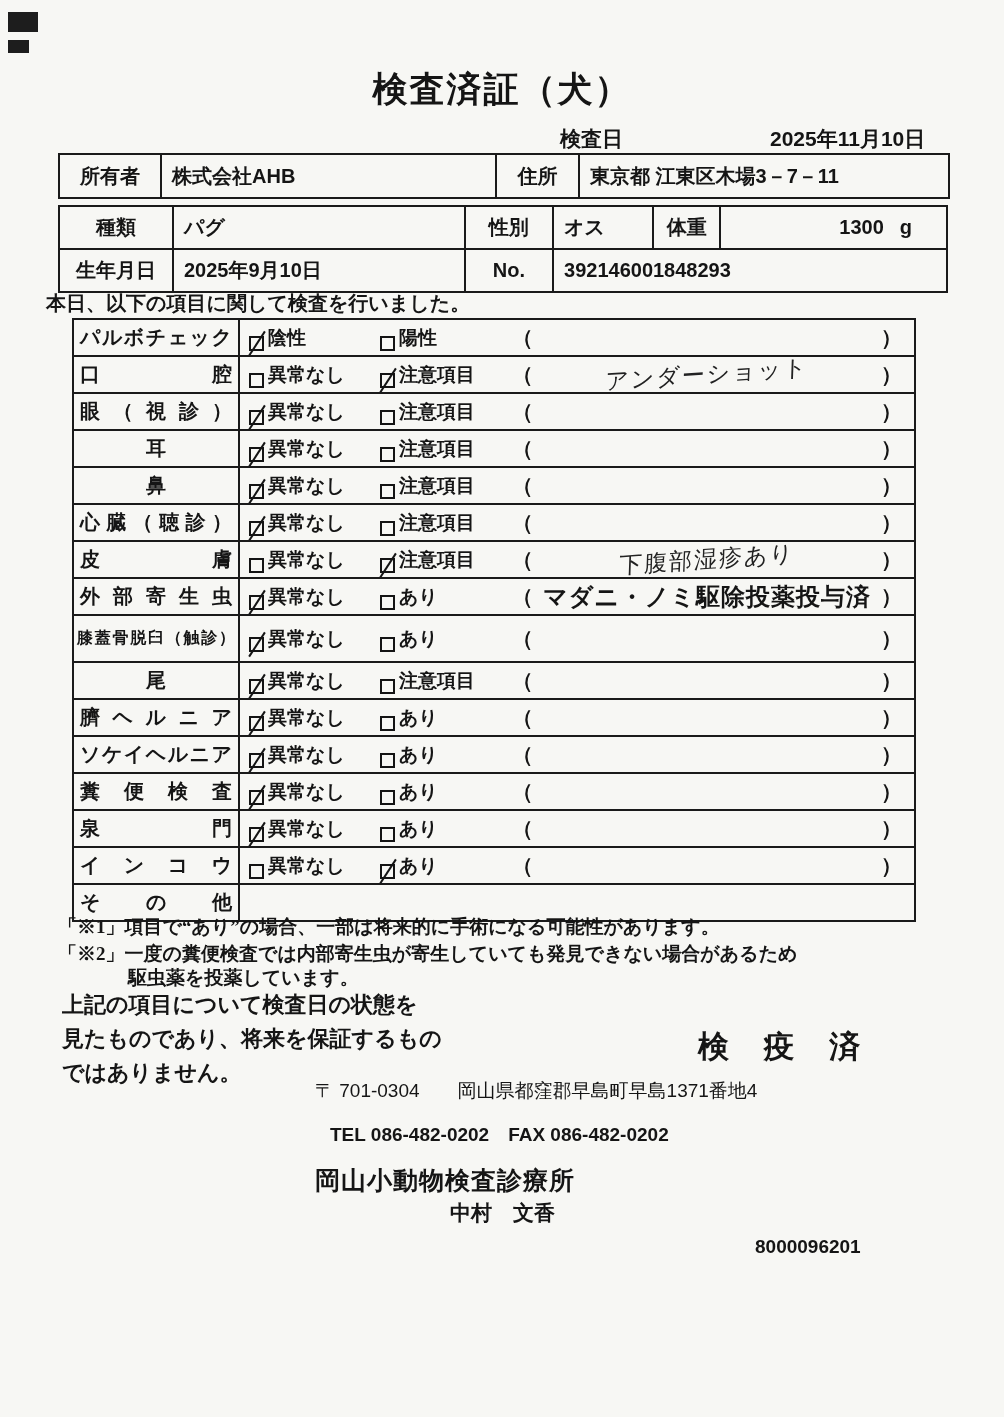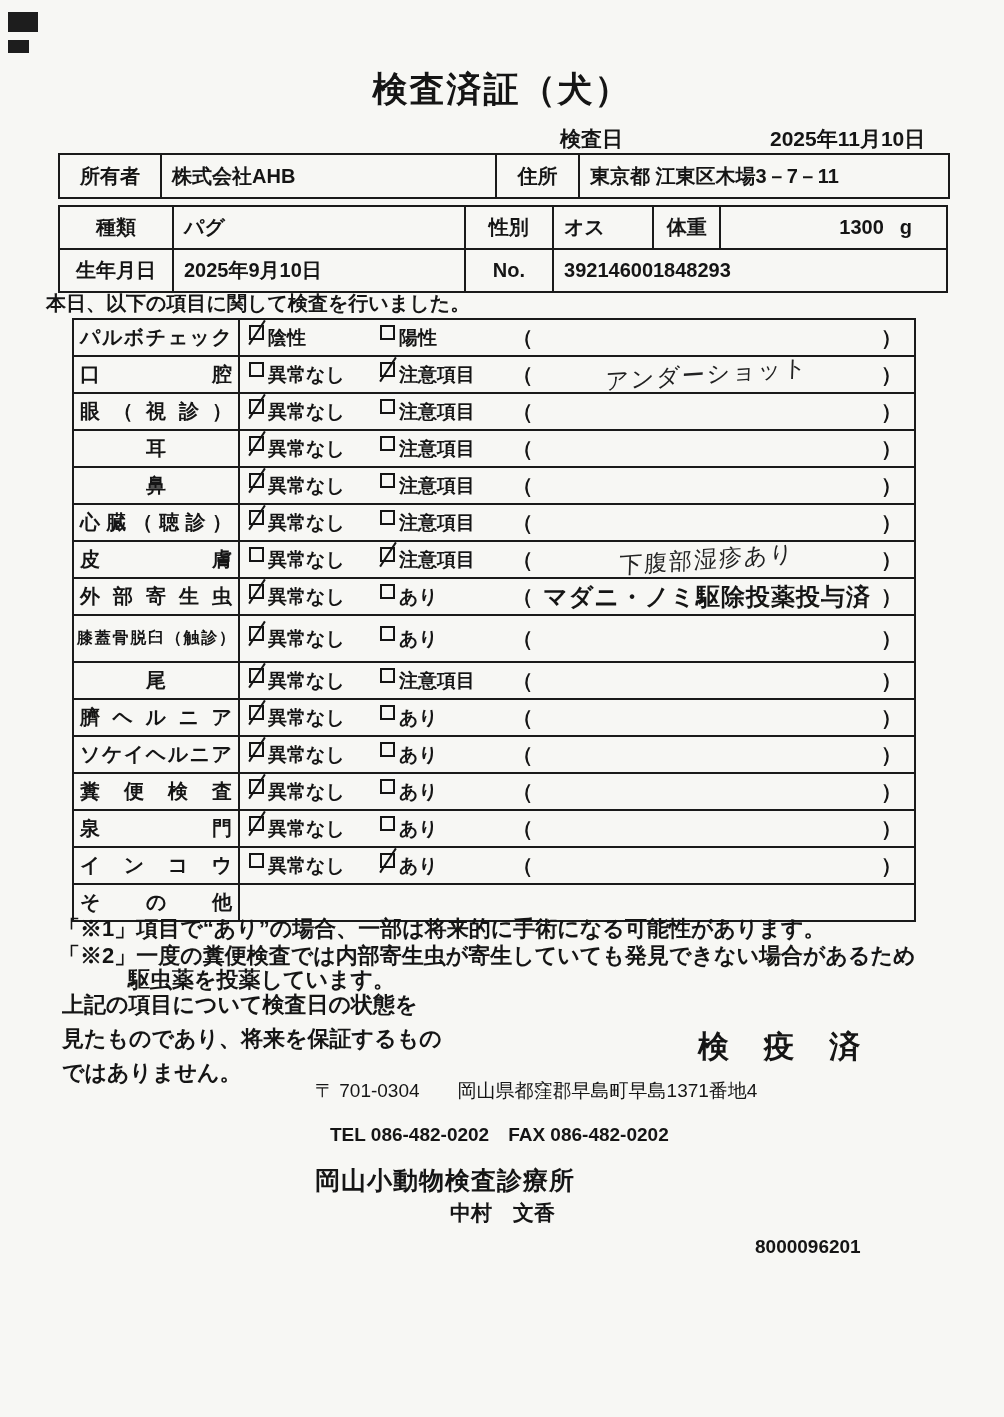--- a/index.html
+++ b/index.html
@@ -36,35 +36,35 @@
 
   .intro { position:absolute; left:46px; top:290px; font-size:20px; font-weight:600; }
 
   .exam-table { position:absolute; left:72px; top:318px; width:842px; }
   .exam-table td { height:37px; }
   .item-cell { width:166px; padding:0 6px; text-align:justify; text-align-last:justify; font-size:19px; }
   .item-cell.center { text-align:center; text-align-last:center; }
   .item-cell.tight { font-size:16px; padding:12px 3px; }
   .content-cell { width:676px; padding:0; }
   .row-flex { position:relative; display:flex; align-items:center; height:33px; }
-  .optgroup { display:flex; align-items:flex-start; gap:4px; }
+  .optgroup { display:flex; align-items:flex-end; gap:4px; }
   .og1 { margin-left:9px; width:131px; }
   .og2 { width:132px; }
   .cb { position:relative; width:15px; height:15px; border:2px solid #141414; flex:0 0 15px; }
   .cb.checked::after { content:""; position:absolute; left:5px; top:-9px; width:2px; height:29px;
                        background:#141414; transform:rotate(33deg); }
   .opt-label { font-size:19px; font-weight:600; white-space:nowrap; }
   .paren { font-size:21px; font-weight:600; }
   .paren-close { margin-right:12px; }
   .note-area { flex:1; display:flex; justify-content:center; align-items:center; overflow:visible; }
   .note-hand { font-size:23px; color:#222; white-space:nowrap; transform:rotate(-4deg) skewX(-6deg);
                letter-spacing:2px; font-weight:400; }
   .note-print { font-size:24px; font-weight:bold; white-space:nowrap; letter-spacing:1px; }
 
-  .fn { position:absolute; font-size:22px; font-weight:600; white-space:nowrap; }
+  .fn { position:absolute; font-size:19px; font-weight:600; white-space:nowrap;font-family:Liberation Serif, serif; }
   .fn1  { left:58px;  top:914px; }
   .fn2a { left:58px;  top:941px; }
   .fn2b { left:120px; top:965px;margin-left:8px; }
 
   .disclaimer { position:absolute; left:62px; top:988px; font-size:22px; font-weight:bold; line-height:34px; }
   .stamp { position:absolute; left:698px; top:1026px; font-size:31px; font-weight:600; letter-spacing:13px; }
 
   .postal-line { position:absolute; left:315px; top:1078px; display:flex; gap:38px;
                  font-size:19px; font-weight:400; white-space:nowrap; }
   .tel-line { position:absolute; left:330px; top:1122px; font-size:19px; font-weight:600; white-space:nowrap; }

